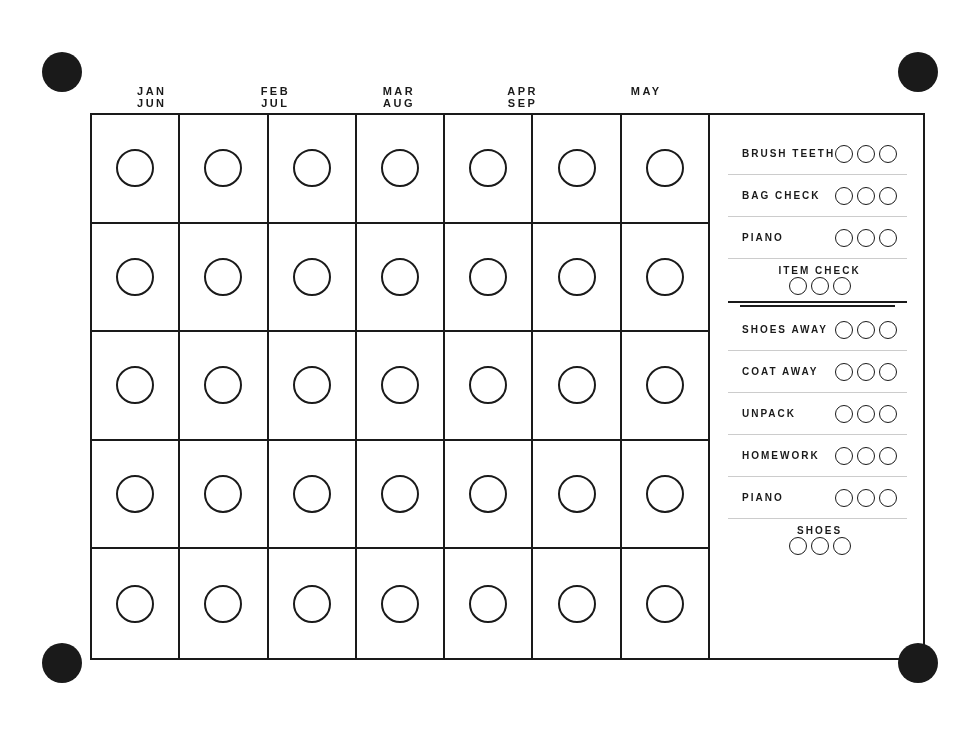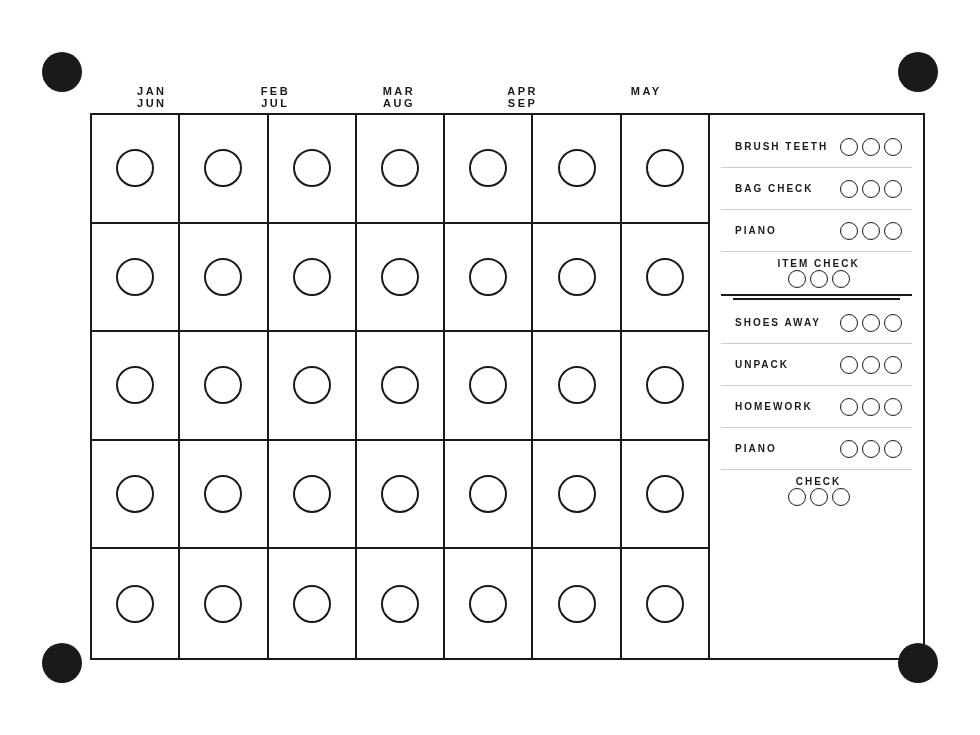--- a/index.html
+++ b/index.html
@@ -72,21 +72,21 @@
       border: 2px solid #1a1a1a;
       border-radius: 50%;
       background: transparent;
     }
 
     
     .right-panel {
       flex: 1;
       display: flex;
       flex-direction: column;
-      padding: 11px;
+      padding: 18px;
     }
 
     .task-section-top {
       border-bottom: 2px solid #1a1a1a;
       flex: 0 0 auto;
     }
 
     .task-section-bottom {
       flex: 1;
       display: flex;
@@ -348,20 +348,28 @@
       <div class="task-section-bottom" id="task-group-2">
       <div class="task-row">
             <span class="task-label">SHOES AWAY</span>
             <div class="task-circles">
               <div class="task-circle"></div>
               <div class="task-circle"></div>
               <div class="task-circle"></div>
             </div>
           </div>
           <div class="task-row">
+            <span class="task-label">COAT AWAY</span>
+            <div class="task-circles">
+              <div class="task-circle"></div>
+              <div class="task-circle"></div>
+              <div class="task-circle"></div>
+            </div>
+          </div>
+          <div class="task-row">
             <span class="task-label">UNPACK</span>
             <div class="task-circles">
               <div class="task-circle"></div>
               <div class="task-circle"></div>
               <div class="task-circle"></div>
             </div>
           </div>
           <div class="task-row">
             <span class="task-label">HOMEWORK</span>
             <div class="task-circles">
@@ -372,21 +380,21 @@
           </div>
           <div class="task-row">
             <span class="task-label">PIANO</span>
             <div class="task-circles">
               <div class="task-circle"></div>
               <div class="task-circle"></div>
               <div class="task-circle"></div>
             </div>
           </div>
           <div class="task-row">
-            <span class="task-label">CHECK</span>
+            <span class="task-label">SHOES</span>
             <div class="task-circles">
               <div class="task-circle"></div>
               <div class="task-circle"></div>
               <div class="task-circle"></div>
             </div>
           </div>
         </div>
 
     </div>
   </div>

